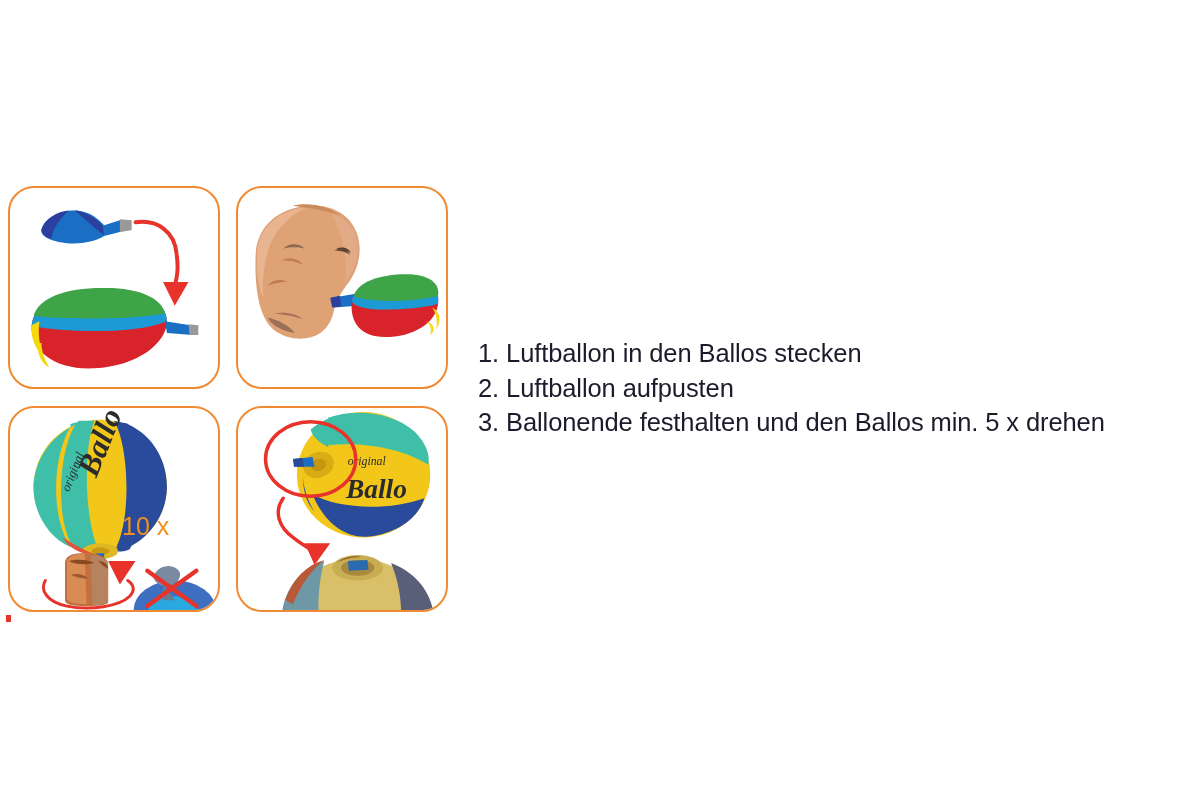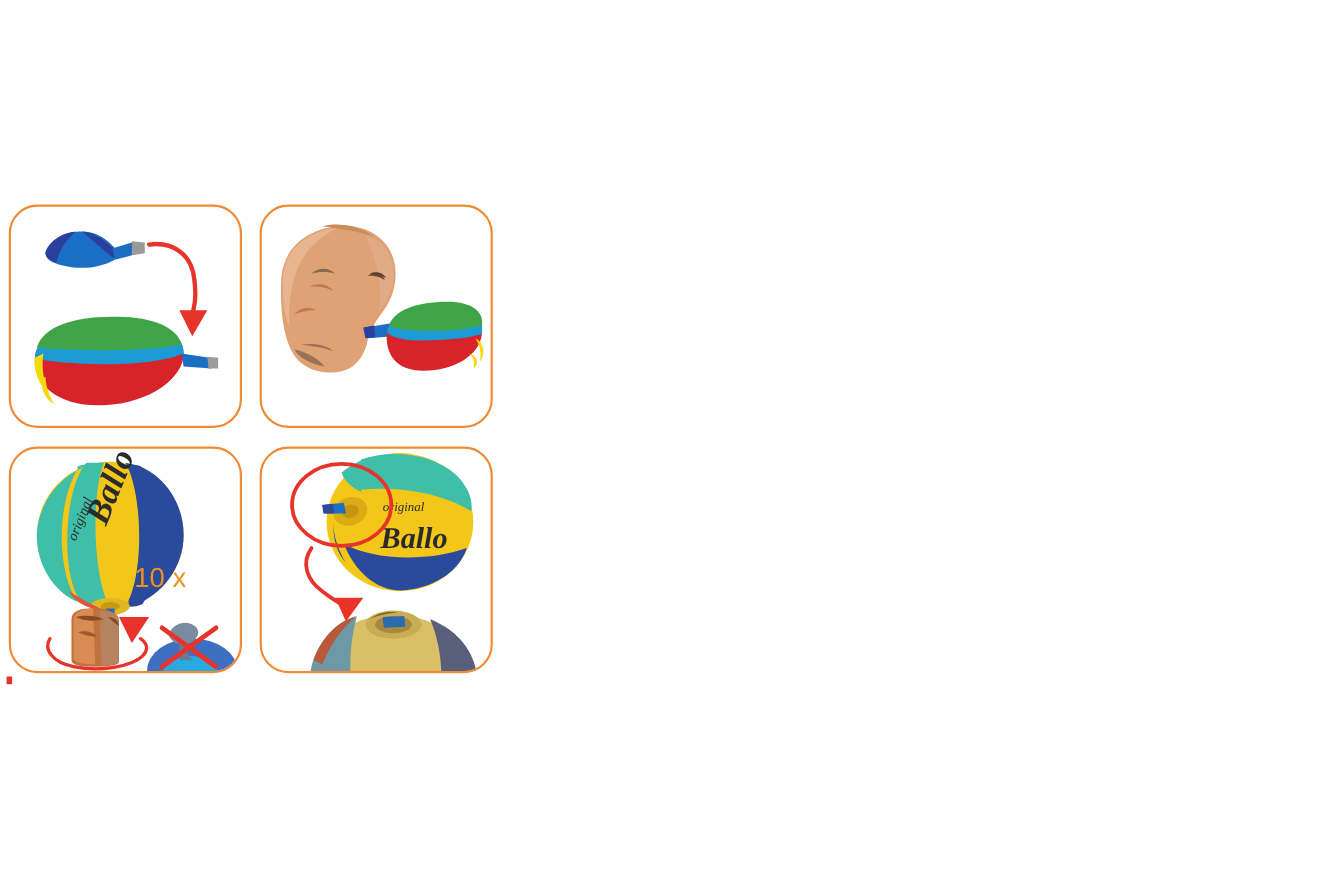--- a/index.html
+++ b/index.html
@@ -249,17 +249,20 @@
           <path d="M100 158 C108 152, 118 150, 126 152 C116 152, 106 155, 100 158 Z" fill="#8a5a2a"></path>
         </g>
       </svg>
     </div>
 
   </div>
 
   <div class="panel-label" id="label-10x">10 x</div>
 
   <div id="instructions">
+    <div class="instr-line">1. Luftballon in den Ballos stecken</div>
+    <div class="instr-line">2. Luftballon aufpusten</div>
+    <div class="instr-line">3. Ballonende festhalten und den Ballos min. 5 x drehen</div>
   </div>
 
   <div id="artifact"></div>
 
 </div>
 
 </body></html>

